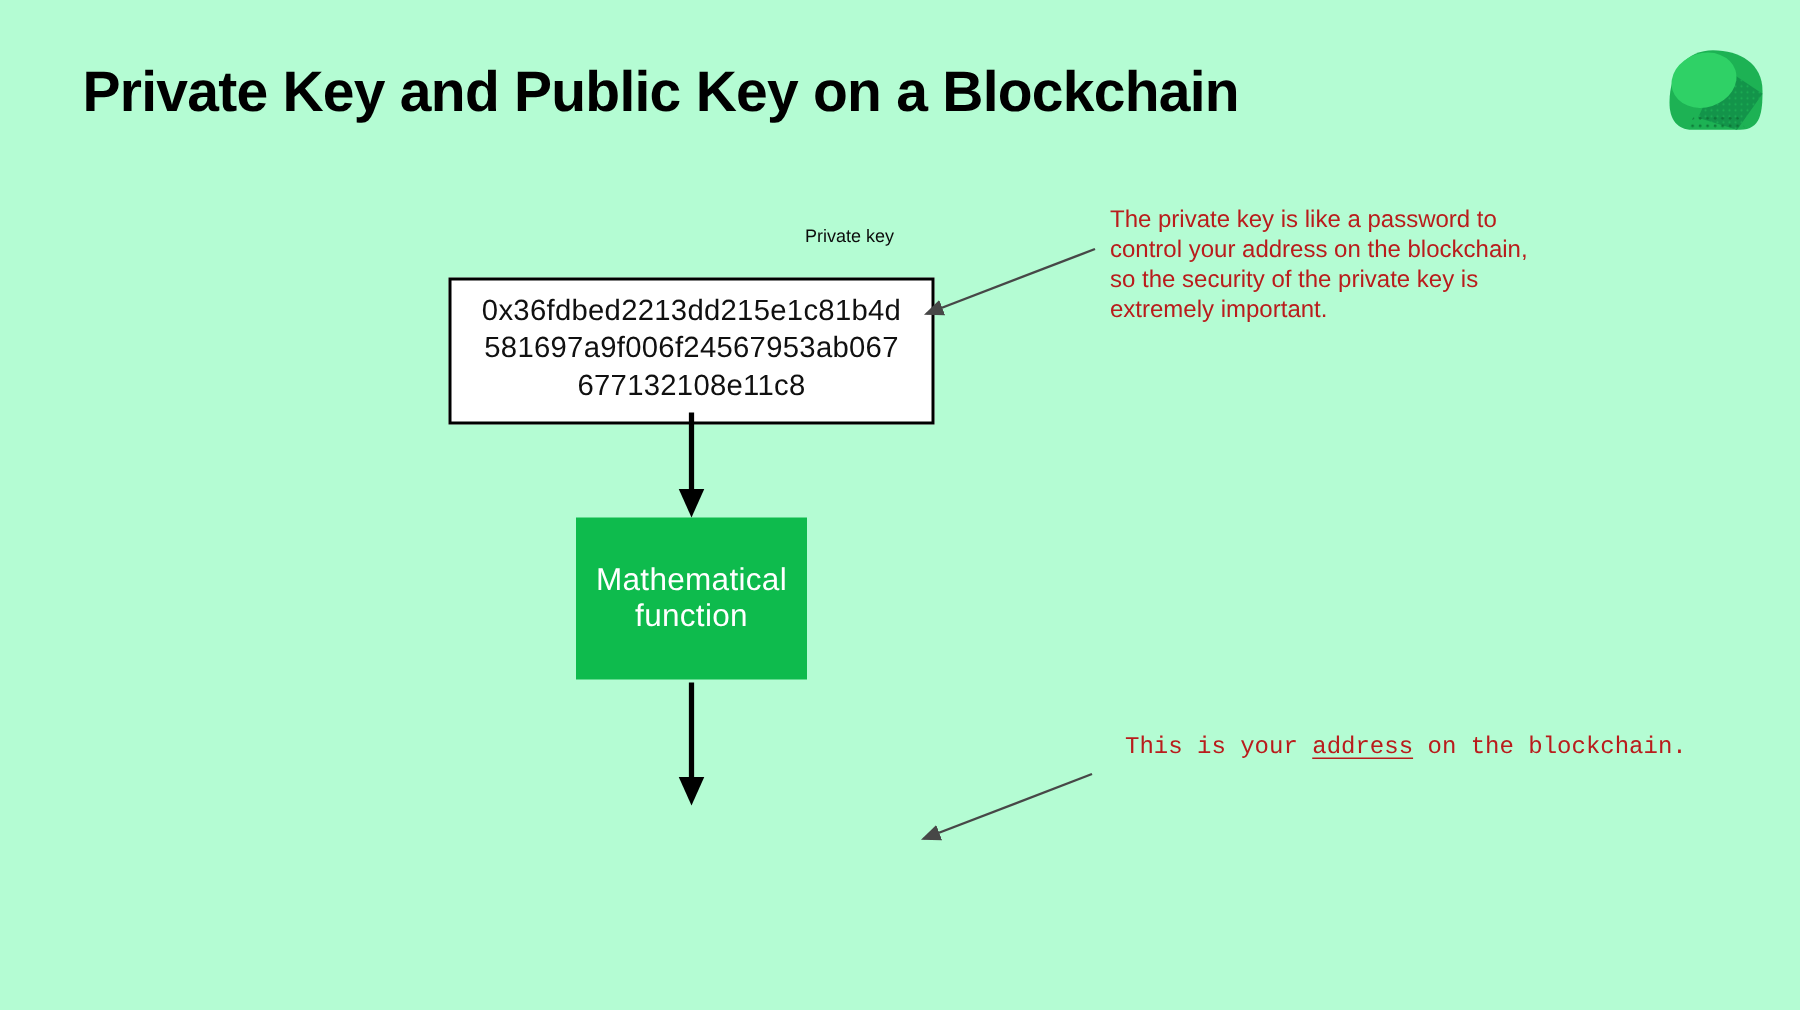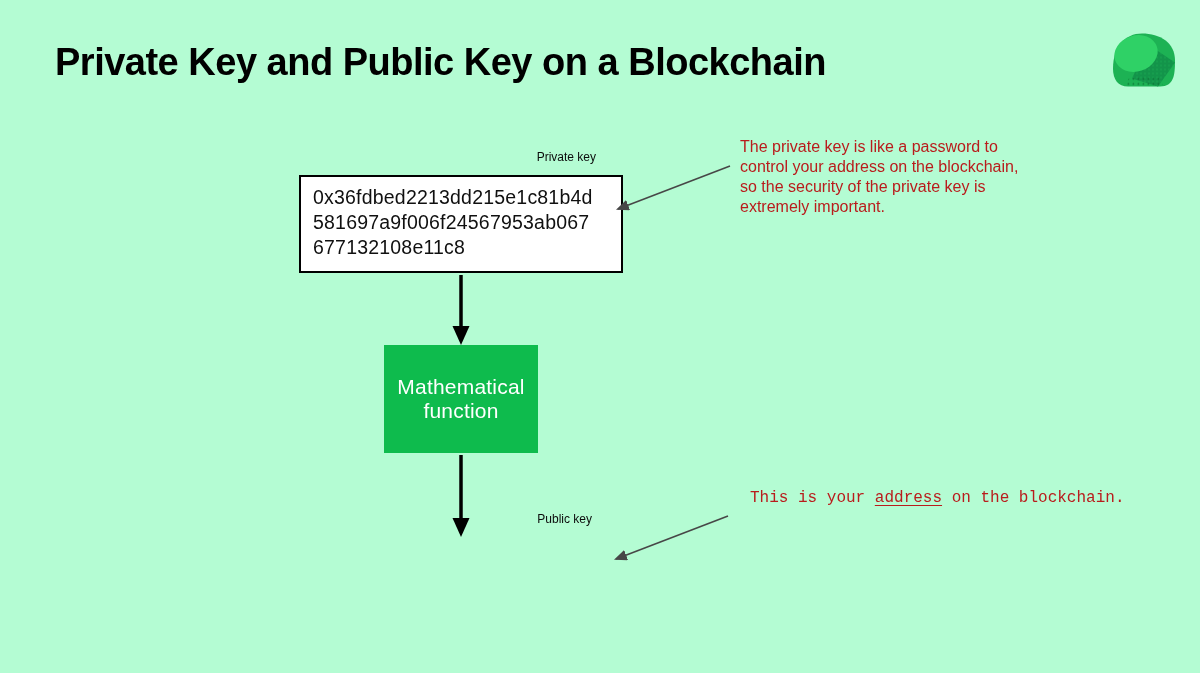--- a/index.html
+++ b/index.html
@@ -36,21 +36,21 @@
   .pk-label{top:150px;padding-right:27px;}
   .pub-label{top:512px;padding-right:31px;}
 
   .key-box{
     position:absolute;left:299px;width:324px;
     background:var(--white);border:2px solid var(--box-border);
     padding:8px 12px;
     font-size:19.5px;line-height:25px;letter-spacing:0.2px;
     white-space:pre-line;color:#101010;
   }
-  .pk-box{top:175px;height:98px;}
+  .pk-box{top:185px;height:98px;text-align:center;}
   .pub-box{top:536px;height:71px;}
 
   .fn-box{
     position:absolute;left:384px;top:345px;width:154px;height:108px;
     background:var(--green);
     display:flex;align-items:center;justify-content:center;text-align:center;
     color:var(--white);font-size:21px;line-height:24px;
     white-space:pre-line;font-weight:500;letter-spacing:0.2px;
   }
 
@@ -91,21 +91,20 @@
   </svg>
 
   <div class="key-label pk-label">Private key</div>
   <div class="key-box pk-box">0x36fdbed2213dd215e1c81b4d
 581697a9f006f24567953ab067
 677132108e11c8</div>
 
   <div class="fn-box">Mathematical
 function</div>
 
-  <div class="key-label pub-label">Public key</div>
 
   <div class="note note-1">The private key is like a password to
 control your address on the blockchain,
 so the security of the private key is
 extremely important.</div>
   <div class="note note-2"><span>This is your </span><span class="u">address</span><span> on the blockchain.</span></div>
 
   <svg class="overlay" aria-hidden="true">
     <defs>
       <marker id="ahGray" viewBox="0 0 12 10" refX="10" refY="5" markerWidth="13" markerHeight="11" markerUnits="userSpaceOnUse" orient="auto">

